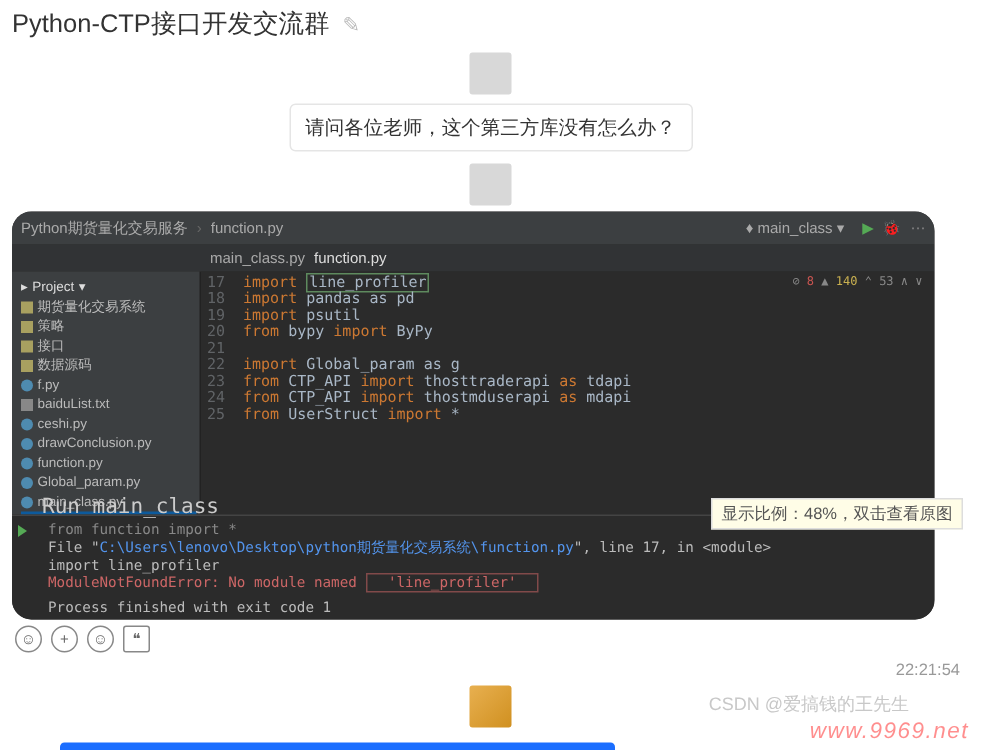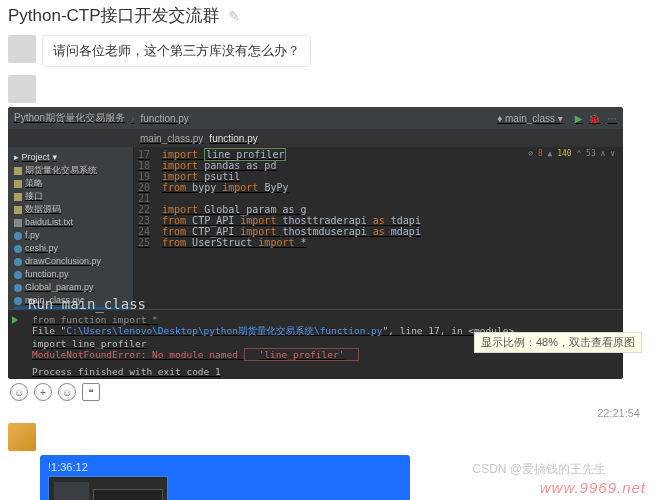--- a/index.html
+++ b/index.html
@@ -1,23 +1,23 @@
 <!DOCTYPE html>
 <html><head>
 <meta charset="utf-8">
 <style>
 * { margin: 0; padding: 0; box-sizing: border-box; }
 body { width: 654px; height: 500px; background: #fff; font-family: "Microsoft YaHei", Arial, sans-serif; font-size: 12px; overflow: hidden; position: relative; }
 .chat-title { font-size: 17px; color: #333; padding: 4px 8px 6px; }
 .chat-title .edit-ic { color: #bbb; margin-left: 4px; font-size: 14px; }
-.msg { display: flex; padding: 2px 8px; gap: 6px; align-items: flex-start; }
+.msg { display: flex; padding: 2px 8px; gap: 6px; align-items: center; flex-direction: column; }
 .avatar { width: 28px; height: 28px; background: #d8d8d8; border-radius: 2px; flex-shrink: 0; }
 .avatar.small { background: linear-gradient(135deg,#e8b050,#d09020); }
 .bubble { background: #fff; border: 1px solid #e5e5e5; border-radius: 4px; padding: 6px 10px; max-width: 500px; color: #333; font-size: 13px; }
-.ide { width: 615px; height: 272px; background: #2b2b2b; border-radius: 3px; overflow: hidden; position: relative; margin-left: 8px; margin-top: 2px; text-decoration: underline; }
+.ide { width: 615px; height: 272px; background: #2b2b2b; border-radius: 13px; overflow: hidden; position: relative; margin-left: 8px; margin-top: 2px; }
 .ide-tabs { height: 22px; background: #3c3f41; display: flex; align-items: center; color: #aaa; font-size: 10px; padding: 0 6px; gap: 6px; }
 .ide-tabs .spacer { flex: 1; }
 .ide-tabs .tab-ac { color: #ddd; }
 .ide-tabs .icons span { margin-left: 6px; color: #888; }
 .ide-body { display: flex; height: 162px; }
 .proj-tree { width: 126px; background: #3c3f41; color: #bbb; font-size: 9px; padding: 4px 2px 4px 6px; line-height: 13px; border-right: 1px solid #222; }
 .proj-tree .item { white-space: nowrap; overflow: hidden; display: flex; align-items: center; gap: 3px; }
 .fi { width: 8px; height: 8px; display: inline-block; }
 .fi.folder { background: #a8a060; }
 .fi.py { background: #4e8bb0; border-radius: 50%; }
@@ -96,26 +96,26 @@
           </div>
           <div class="item">
             <span class="fi folder"></span>
             <span>接口</span>
           </div>
           <div class="item">
             <span class="fi folder"></span>
             <span>数据源码</span>
           </div>
           <div class="item">
+            <span class="fi py"></span>
+            <span>f.py</span>
+          </div>
+          <div class="item">
             <span class="fi txt"></span>
             <span>baiduList.txt</span>
-          </div>
-          <div class="item">
-            <span class="fi py"></span>
-            <span>f.py</span>
           </div>
           <div class="item">
             <span class="fi py"></span>
             <span>ceshi.py</span>
           </div>
           <div class="item">
             <span class="fi py"></span>
             <span>drawConclusion.py</span>
           </div>
           <div class="item">

